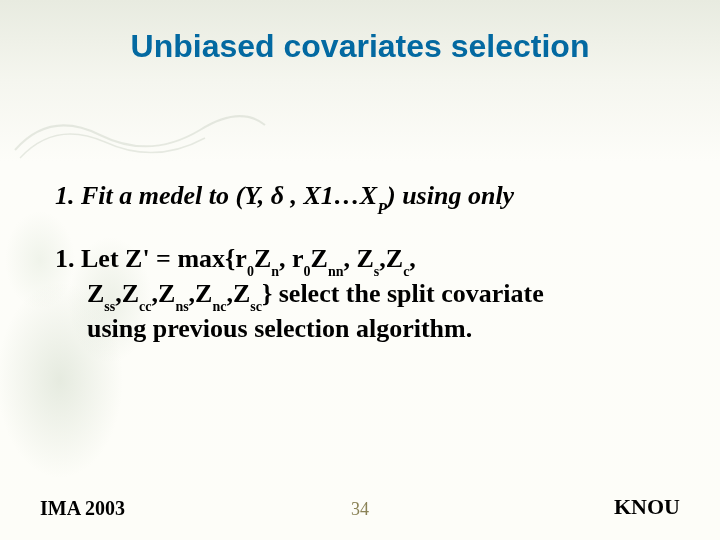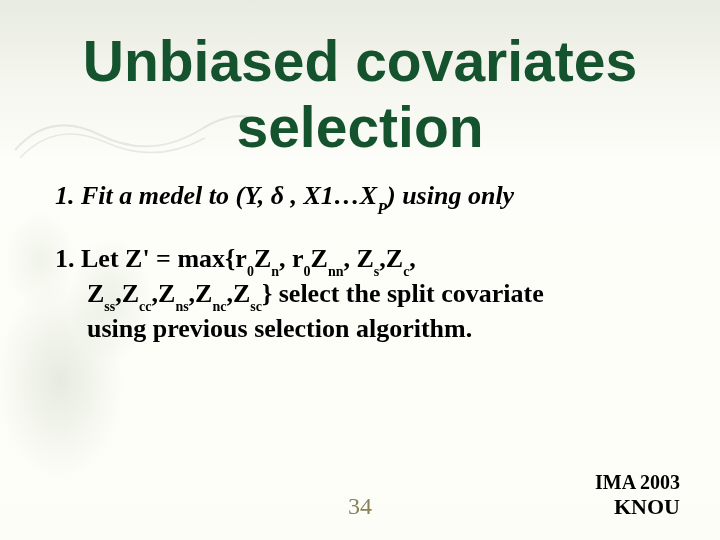--- a/index.html
+++ b/index.html
@@ -33,23 +33,23 @@
     height: 70px;
     opacity: 0.22;
     pointer-events: none;
   }
   .title {
     position: absolute;
     top: 28px;
     left: 0;
     width: 100%;
     text-align: center;
-    font-size: 57px;
+    font-size: 32px;
     font-weight: bold;
-    color: #14532d;
+    color: #0369a1;
     font-family: Arial, sans-serif;
   }
   .content {
     position: absolute;
     top: 180px;
     left: 55px;
     right: 40px;
     font-size: 26px;
     line-height: 1.25;
     color: #000;
@@ -61,24 +61,23 @@
   .sub2 { font-size: 14px; vertical-align: sub; position: relative; top: 3px; }
   .footer {
     position: absolute;
     bottom: 20px;
     left: 40px;
     right: 40px;
     display: flex;
     justify-content: space-between;
     align-items: flex-end;
     font-family: "Times New Roman", serif;
-    flex-direction: column;
   }
   .footer-left { font-size: 20px; font-weight: bold; color: #000; }
-  .footer-center { font-size: 24px; color: #8a8256; position: absolute; left: 50%; transform: translateX(-50%); bottom: 0; }
+  .footer-center { font-size: 18px; color: #8a8256; position: absolute; left: 50%; transform: translateX(-50%); bottom: 0; }
   .footer-right { font-size: 22px; font-weight: bold; color: #000; margin-left: 45px; }
 </style>
 </head>
 <body>
 
 <div class="bg-decor"></div>
 <svg class="swirl" viewBox="0 0 260 70">
   <path d="M5 50 Q 40 10 90 35 Q 140 60 190 30 Q 230 5 255 25" stroke="#9aa893" stroke-width="2" fill="none"></path>
   <path d="M10 58 Q 45 20 95 42 Q 145 65 195 38" stroke="#9aa893" stroke-width="1.5" fill="none"></path>
 </svg>

